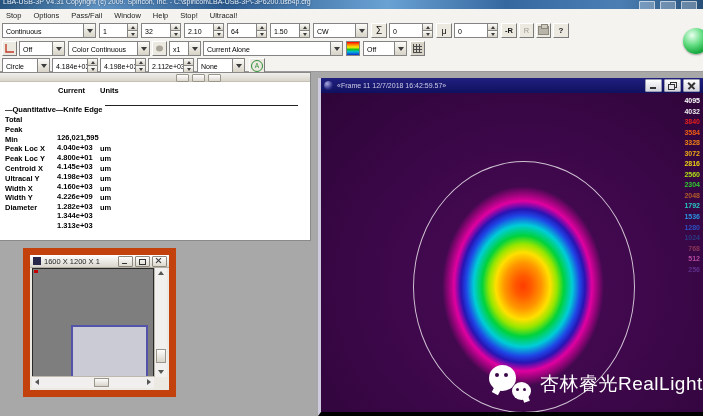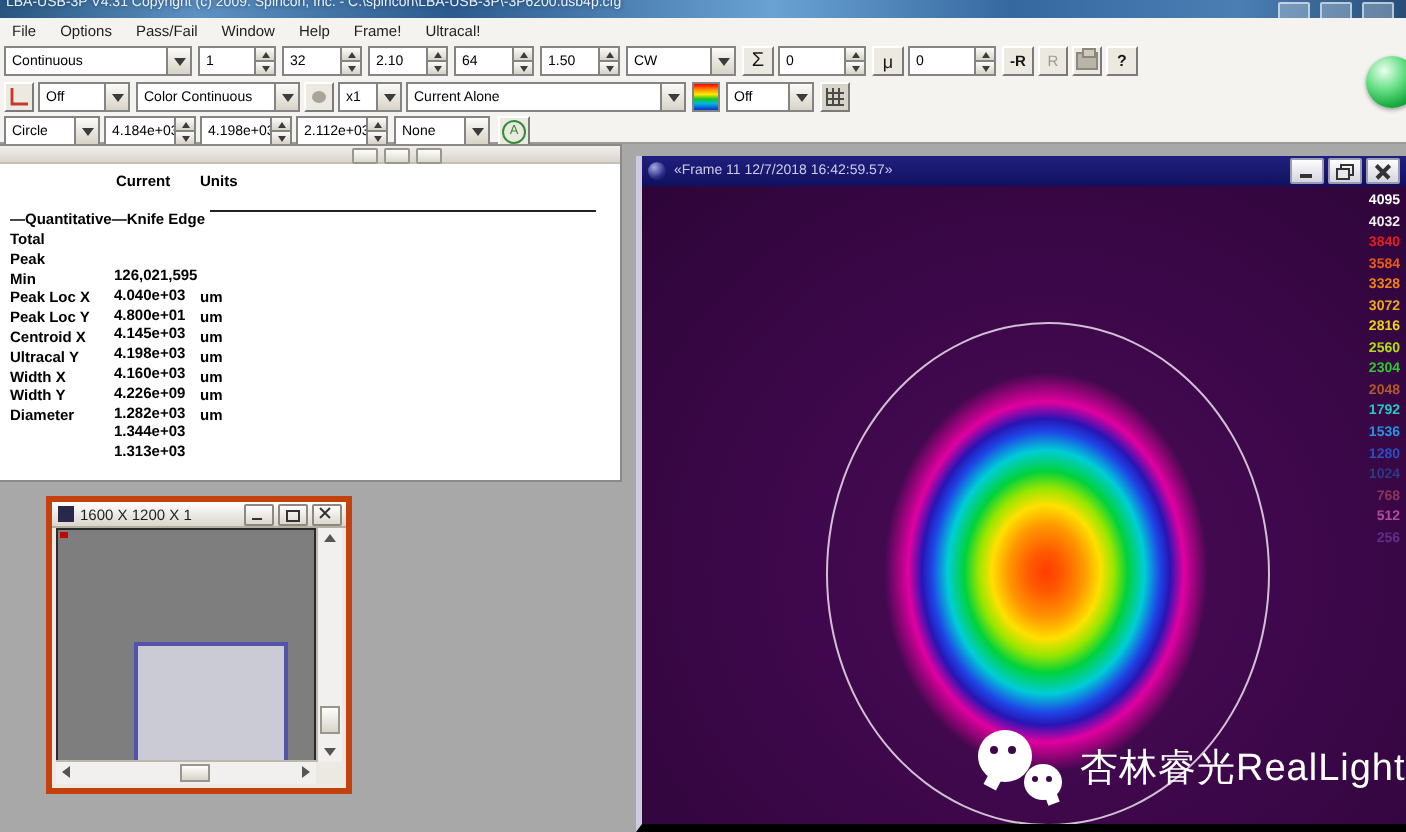--- a/index.html
+++ b/index.html
@@ -52,21 +52,21 @@
   .stats-head-units{position:absolute;left:100px;top:4px;}
   .section{position:absolute;left:5px;right:12px;top:23px;display:flex;align-items:flex-start;white-space:nowrap;}
   .section::after{content:"";flex:1;border-top:1px solid #222;margin-left:2px;}
   .stats-rows{position:absolute;left:0;right:0;top:33px;}
   .srow{position:relative;height:9.8px;}
   .srow .lbl{position:absolute;left:5px;top:0;}
   .srow .cur{position:absolute;left:57px;top:18px;}
   .srow .un{position:absolute;left:100px;top:0;}
 
   
-  .prev-win{position:absolute;left:23px;top:248px;width:153px;height:149px;background:#ece9e2;border:3px solid #c2410c;box-sizing:border-box;}
+  .prev-win{position:absolute;left:23px;top:248px;width:153px;height:149px;background:#ece9e2;border:7px solid #c2410c;box-sizing:border-box;}
   .prev-titlebar{position:relative;height:13px;background:linear-gradient(#ffffff,#dad6cd);border-bottom:1px solid #b3afa5;display:flex;align-items:center;padding:0 2px;box-sizing:border-box;font-size:7.5px;color:#1e1e1e;}
   .prev-icon{width:8px;height:8px;background:#28284a;margin:0 3px 0 1px;}
   .prev-btns{margin-left:auto;display:flex;gap:2px;}
   .prev-btn{width:13px;height:9px;background:linear-gradient(#fefefe,#dcd8cf);border:1px solid #8d897f;border-radius:1px;position:relative;}
   .ic-min::after{content:"";position:absolute;left:3px;bottom:2px;width:5px;height:1px;background:#333;}
   .ic-max::after{content:"";position:absolute;left:3px;top:2px;width:5px;height:4px;border:1px solid #333;}
   .ic-x::before,.ic-x::after{content:"";position:absolute;left:2px;top:3px;width:7px;height:1px;background:#333;}
   .ic-x::before{transform:rotate(45deg);}
   .ic-x::after{transform:rotate(-45deg);}
   .prev-canvas{position:absolute;left:2px;top:13px;right:15px;bottom:13px;background:#7e7e7e;border:1px solid #2a2a2a;box-sizing:border-box;overflow:hidden;}
@@ -127,26 +127,26 @@
   <div class="titlebar">
     <span class="titlebar-text">LBA-USB-3P    V4.31    Copyright (c) 2009. Spiricon, Inc. - C:\spiricon\LBA-USB-3P\-3P6200.usb4p.cfg</span>
     <div class="tb-btns">
       <span class="tb-btn"></span>
       <span class="tb-btn"></span>
       <span class="tb-btn"></span>
     </div>
   </div>
 
   <div class="menubar">
-      <span class="menu-item">File</span>
+      <span class="menu-item">Stop</span>
       <span class="menu-item">Options</span>
       <span class="menu-item">Pass/Fail</span>
       <span class="menu-item">Window</span>
       <span class="menu-item">Help</span>
-      <span class="menu-item">Frame!</span>
+      <span class="menu-item">Stop!</span>
       <span class="menu-item">Ultracal!</span>
     </div>
 
   <div class="toolbar">
 
     <div class="combo" style="left:2px;top:1px;width:94px">
       <span class="txt">Continuous</span>
         <span class="arrow"></span>
     </div>
     <div class="spin" style="left:99px;top:1px;width:39px">

